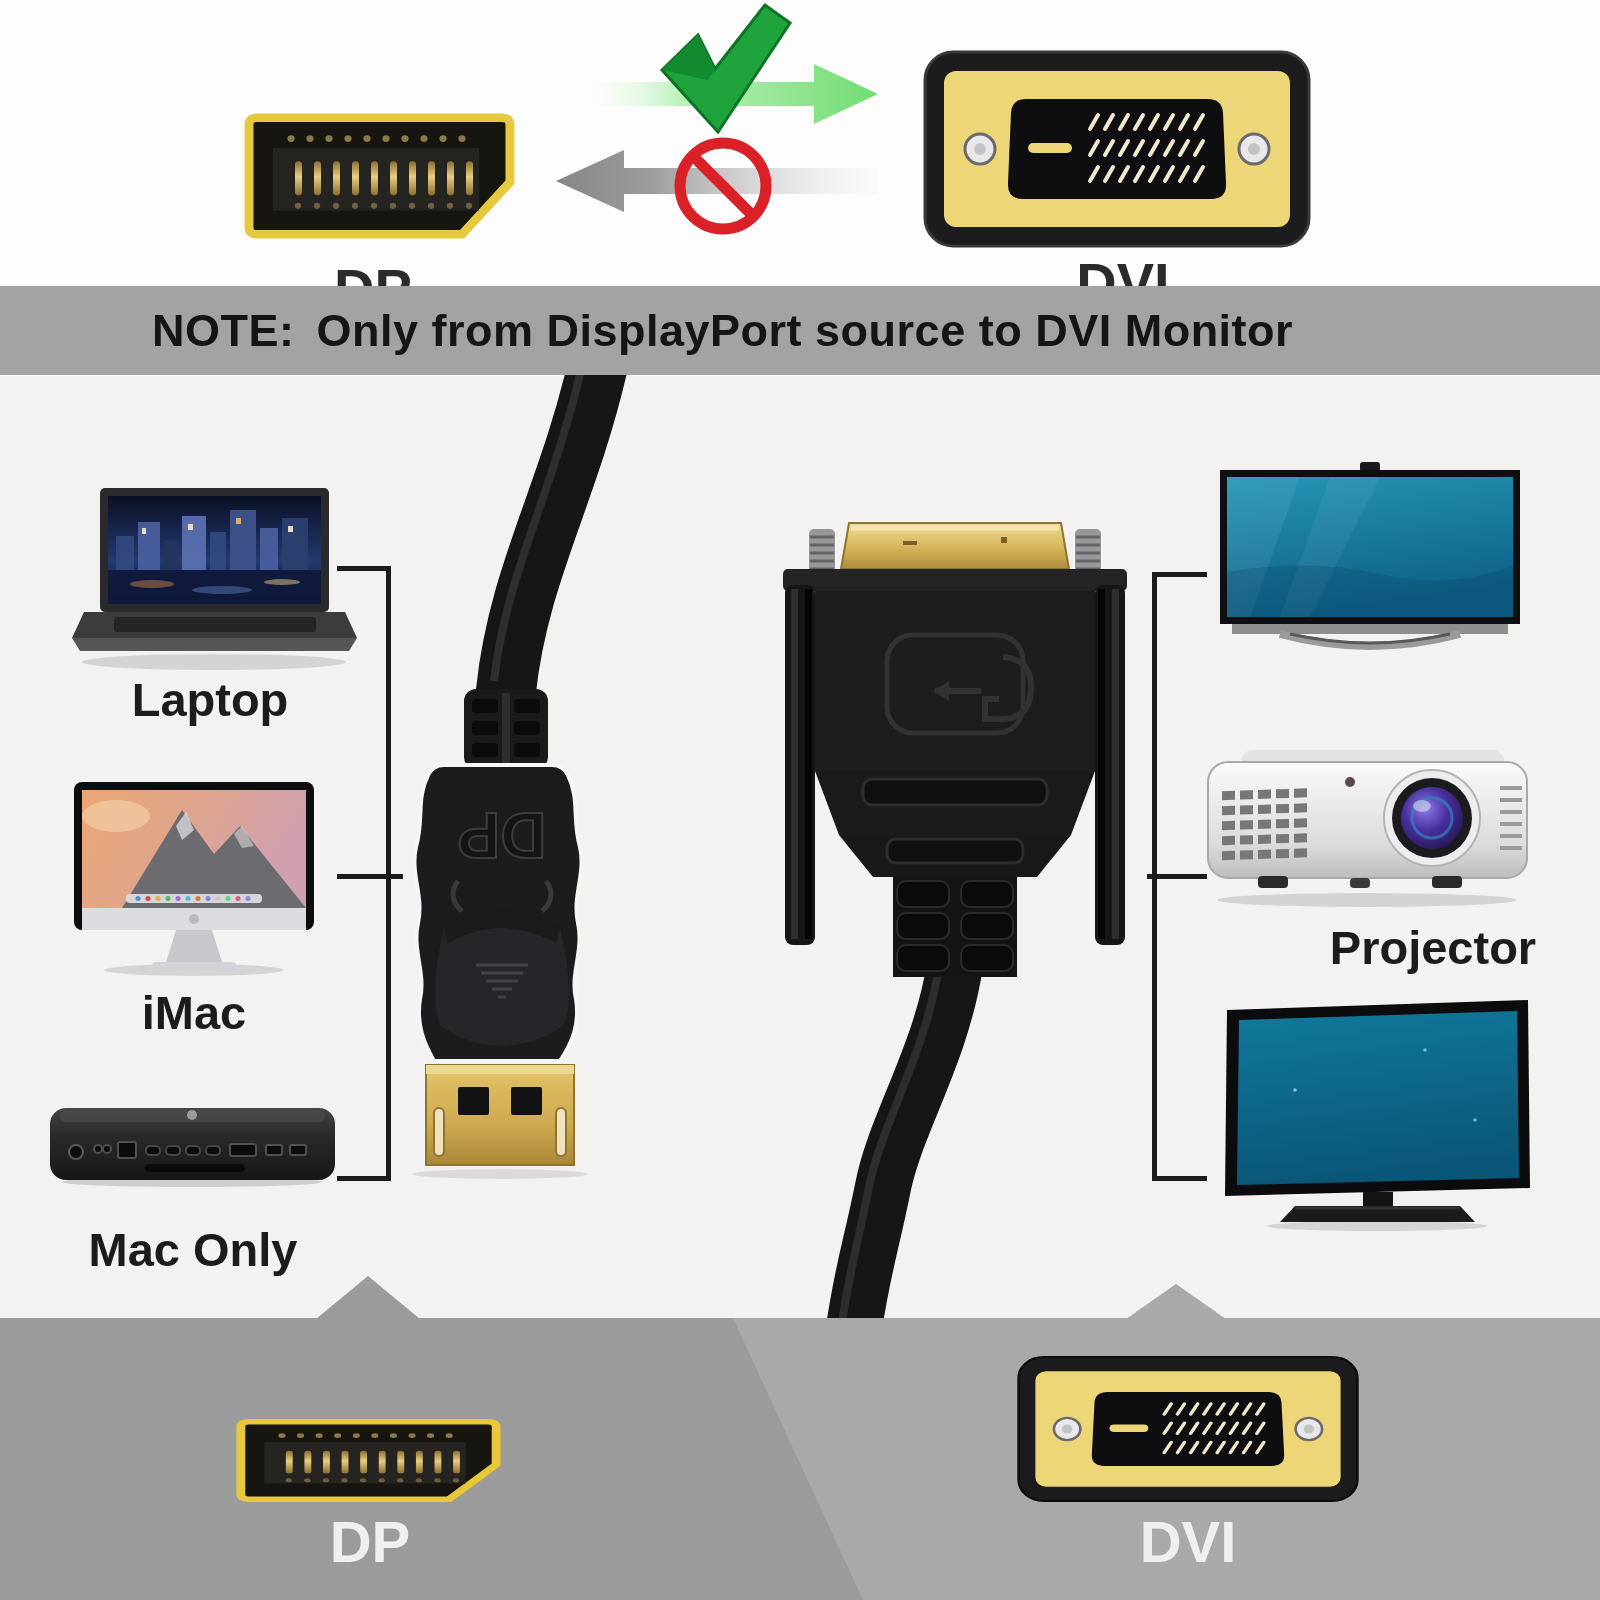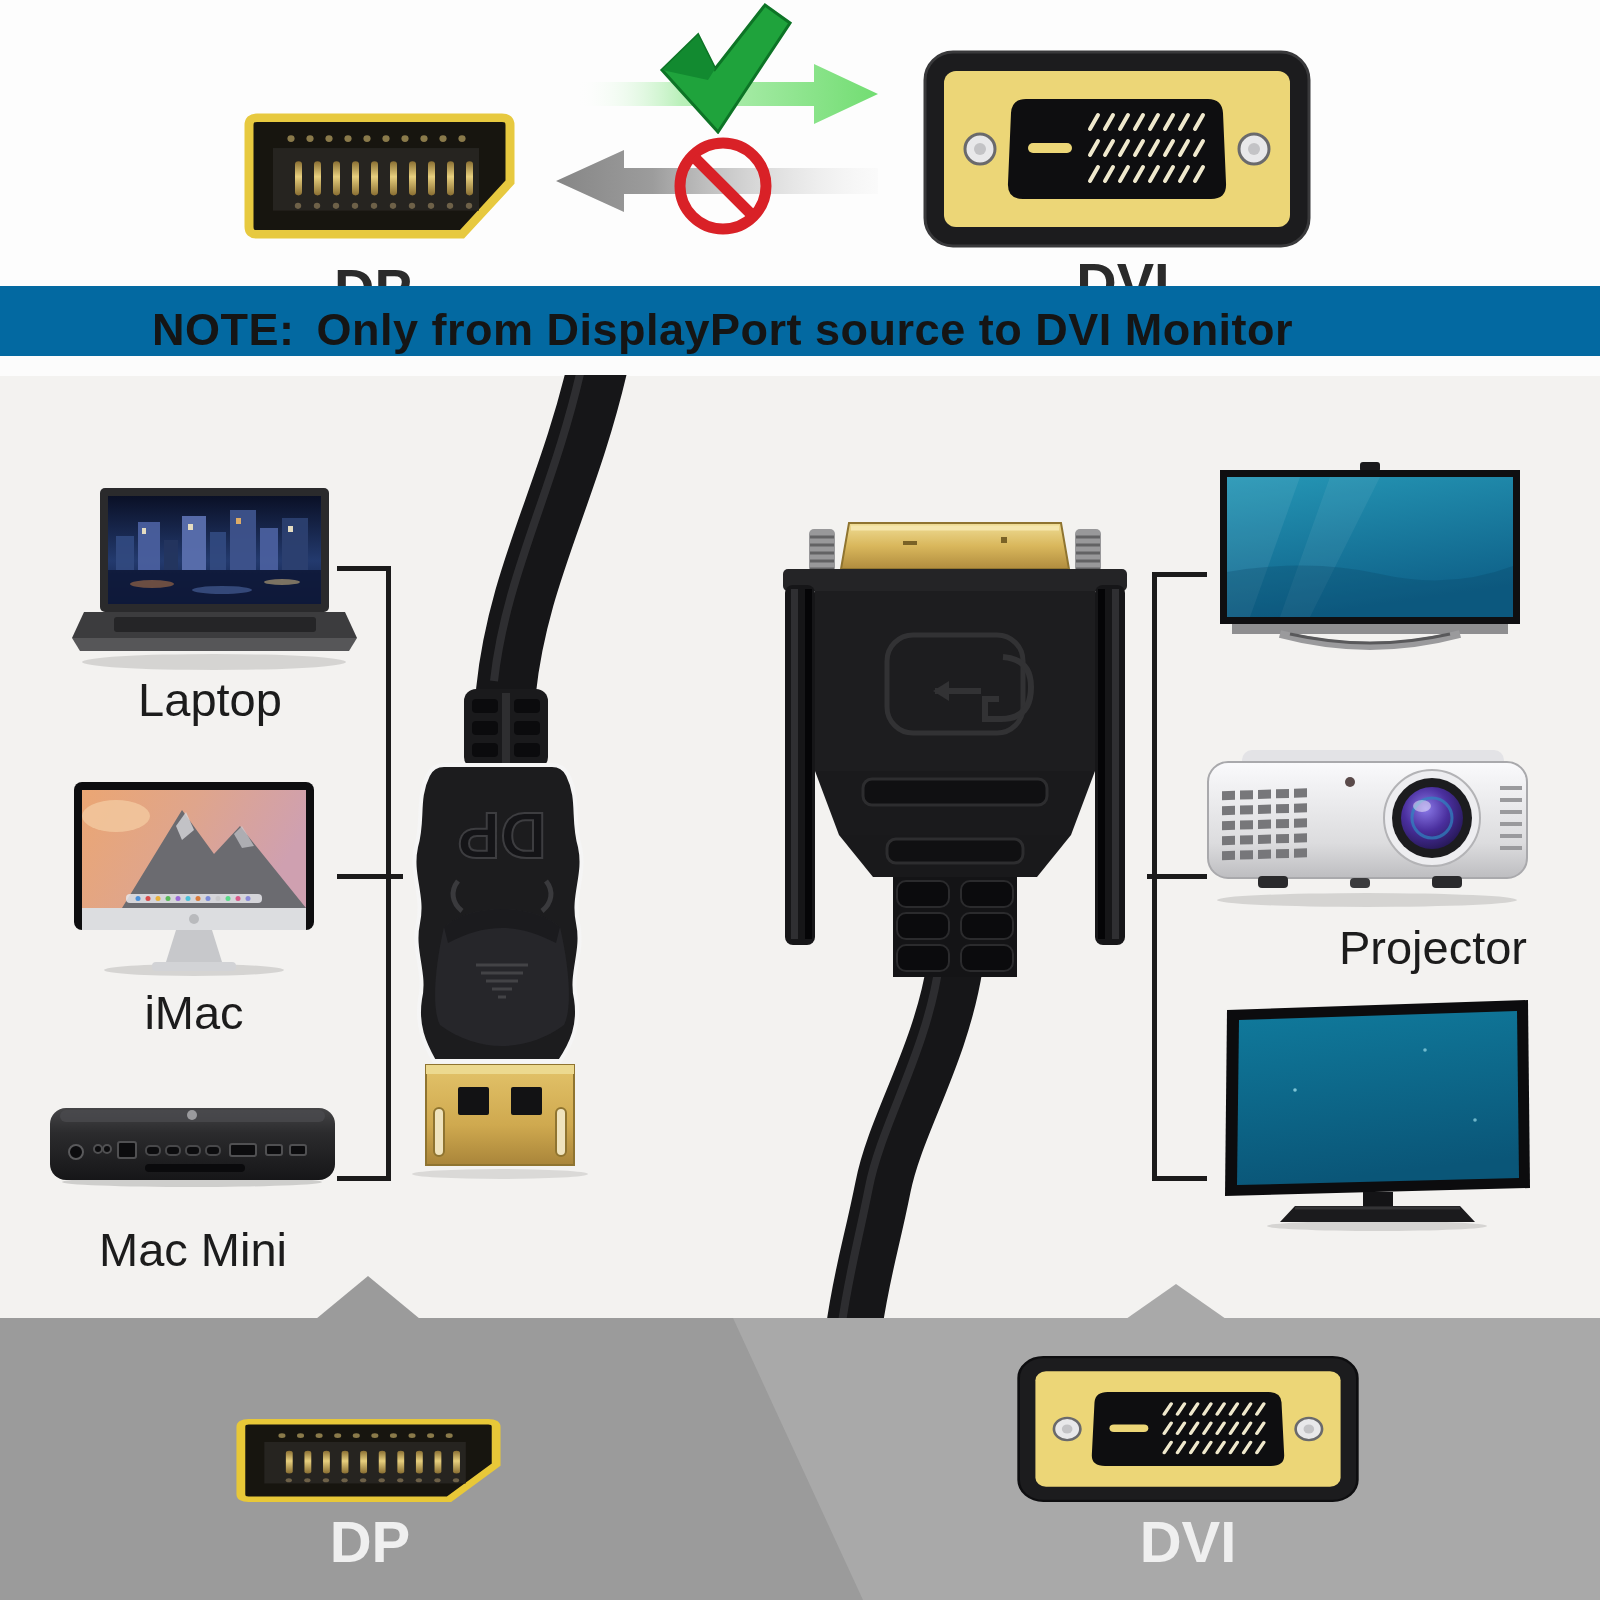--- a/index.html
+++ b/index.html
@@ -1,24 +1,24 @@
 <!DOCTYPE html>
 <html><head>
 <meta charset="utf-8">
 <style>
   html,body{margin:0;padding:0;background:#ffffff;font-family:"Liberation Sans", sans-serif;}
   #stage{position:relative;width:1600px;height:1600px;margin:0 auto;background:#fcfcfc;overflow:hidden;}
   .abs{position:absolute;}
   .top-section{left:0;top:0;width:1600px;height:286px;background:#fdfdfd;}
-  .note-banner{left:0;top:286px;width:1600px;height:70px;background:#0369a1;display:flex;align-items:flex-end;}
+  .note-banner{left:0;top:286px;width:1600px;height:89px;background:#a3a3a3;display:flex;align-items:center;}
   .note-text{padding-left:152px;font-size:45px;font-weight:bold;color:#151515;letter-spacing:.5px;}
   .note-text .gap{display:inline-block;width:22px;}
   .middle-section{left:0;top:376px;width:1600px;height:942px;background:#f3f2f0;}
   .port-label-top{font-size:56px;font-weight:bold;color:#2b2b2b;text-align:center;}
-  .device-label{font-size:47px;font-weight:normal;color:#1c1c1c;text-align:center;}
+  .device-label{font-size:47px;font-weight:bold;color:#1c1c1c;text-align:center;}
   .port-label-bottom{font-size:58px;font-weight:bold;color:#efefef;text-align:center;}
   .bracket{background:#1b1b1b;}
   .bottom-band{left:0;top:1318px;width:1600px;height:282px;background:#9b9b9b;z-index:2;}
   .band-light{position:absolute;left:0;top:0;width:1600px;height:282px;background:#a9a9a9;
               clip-path:polygon(733px 0,1600px 0,1600px 282px,863px 282px);}
   .peak{position:absolute;clip-path:polygon(50% 0,100% 100%,0 100%);}
   svg{display:block;}
 </style>
 </head>
 <body>
@@ -238,21 +238,21 @@
       <rect x="96" y="44" width="14" height="9" rx="4" fill="#0c0c0e" stroke="#48484a" stroke-width="2"></rect>
       <rect x="116" y="44" width="14" height="9" rx="4" fill="#0c0c0e" stroke="#48484a" stroke-width="2"></rect>
       <rect x="136" y="44" width="14" height="9" rx="4" fill="#0c0c0e" stroke="#48484a" stroke-width="2"></rect>
       <rect x="156" y="44" width="14" height="9" rx="4" fill="#0c0c0e" stroke="#48484a" stroke-width="2"></rect>
       <rect x="180" y="42" width="26" height="12" rx="2" fill="#0c0c0e" stroke="#505052" stroke-width="2"></rect>
       <rect x="216" y="43" width="16" height="10" rx="2" fill="#0c0c0e" stroke="#505052" stroke-width="2"></rect>
       <rect x="240" y="43" width="16" height="10" rx="2" fill="#0c0c0e" stroke="#505052" stroke-width="2"></rect>
     </g>
     <rect x="95" y="62" width="100" height="8" rx="4" fill="#0a0a0c"></rect>
   </svg>
-  <div class="abs device-label" style="left:63px;top:1222px;width:260px">Mac Mini</div>
+  <div class="abs device-label" style="left:63px;top:1222px;width:260px">Mac Only</div>
 
   <div class="abs bracket" style="left:386px;top:566px;width:5px;height:615px"></div>
   <div class="abs bracket" style="left:337px;top:566px;width:54px;height:5px"></div>
   <div class="abs bracket" style="left:337px;top:874px;width:66px;height:5px"></div>
   <div class="abs bracket" style="left:337px;top:1176px;width:54px;height:5px"></div>
 
   <div class="abs bracket" style="left:1152px;top:572px;width:5px;height:609px"></div>
   <div class="abs bracket" style="left:1152px;top:572px;width:55px;height:5px"></div>
   <div class="abs bracket" style="left:1147px;top:874px;width:60px;height:5px"></div>
   <div class="abs bracket" style="left:1152px;top:1176px;width:55px;height:5px"></div>

